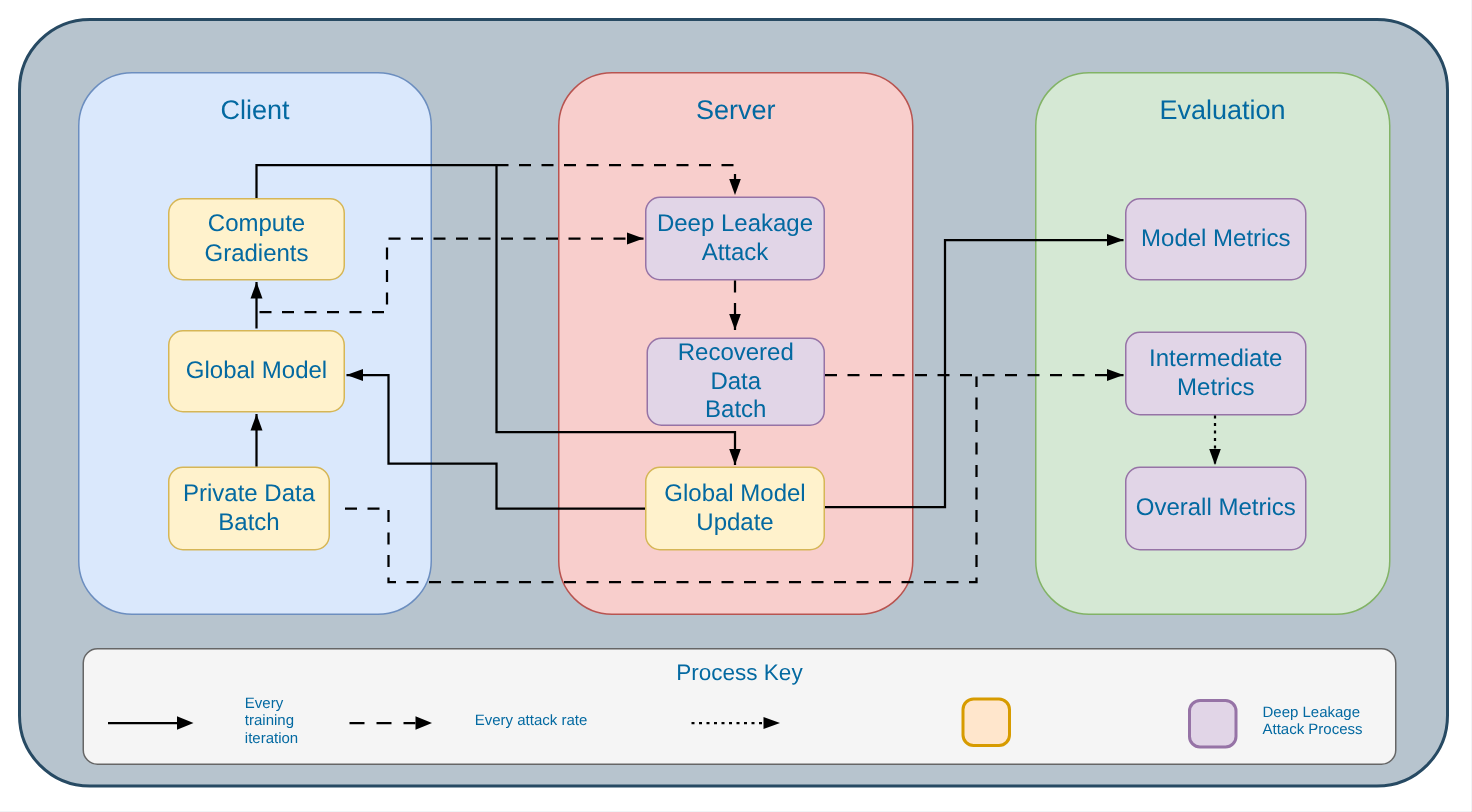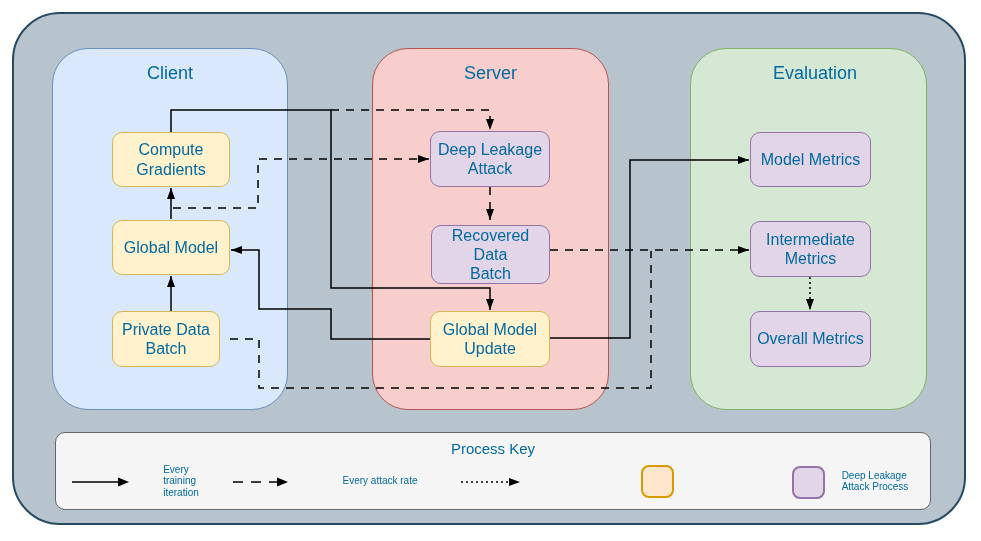--- a/index.html
+++ b/index.html
@@ -109,21 +109,21 @@
       <polygon points="47,2.5 58,7 47,11.5" fill="#000"></polygon>
     </svg>
     <div class="key-label" style="left:77px;width:96px">Every
 training
 iteration</div>
 
     <svg class="key-arrow" style="left:176px;top:42px" width="60" height="14">
       <line x1="1" y1="7" x2="45" y2="7" stroke="#000" stroke-width="1.5" stroke-dasharray="10 8"></line>
       <polygon points="45,2.5 56,7 45,11.5" fill="#000"></polygon>
     </svg>
-    <div class="key-label" style="left:254px;width:140px">Every attack rate</div>
+    <div class="key-label" style="left:228px;width:140px">Every attack rate</div>
 
     <svg class="key-arrow" style="left:404px;top:42px" width="62" height="14">
       <line x1="1" y1="7" x2="49" y2="7" stroke="#000" stroke-width="1.5" stroke-dasharray="2 3"></line>
       <polygon points="49,3 60,7 49,11" fill="#000"></polygon>
     </svg>
 
     <div class="swatch federated" style="left:585px;top:32px"></div>
 
     <div class="swatch attack" style="left:736px;top:33px"></div>
     <div class="key-label" style="left:759px;width:120px">Deep Leakage

